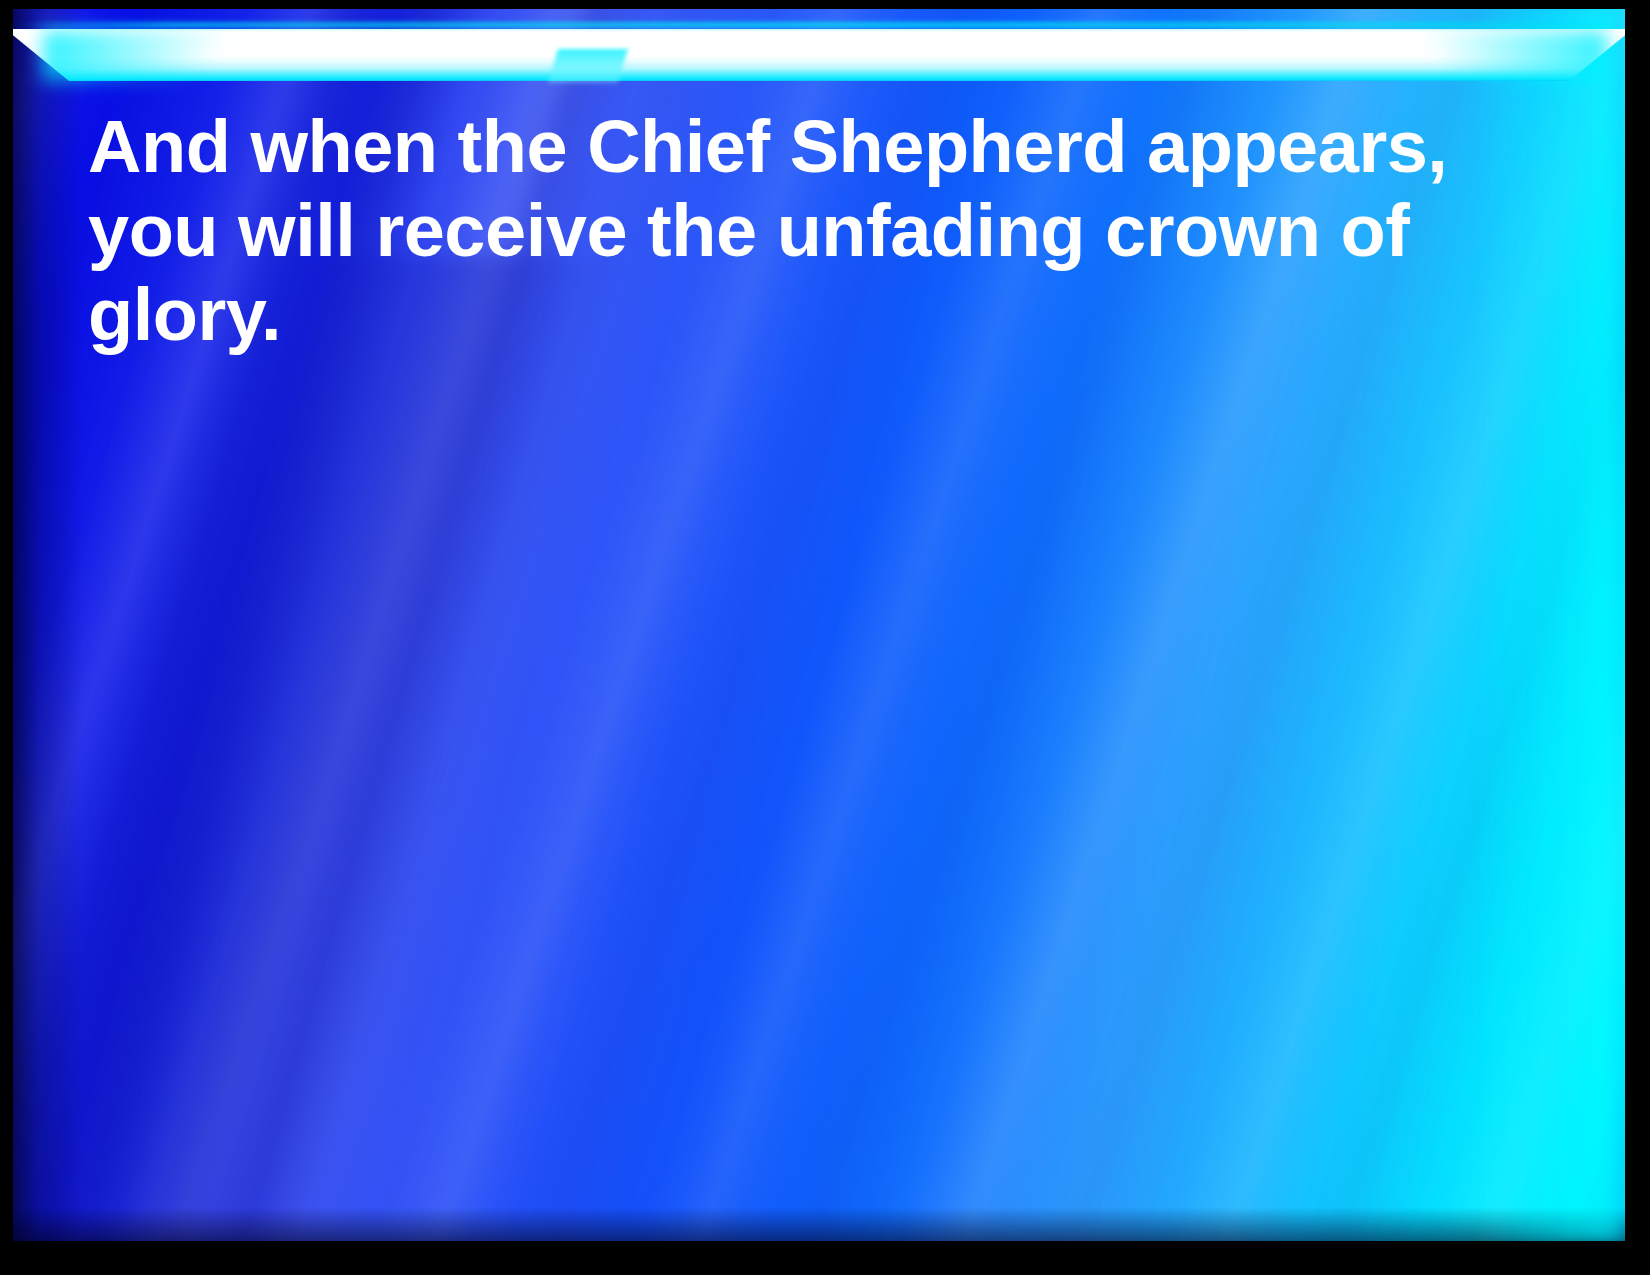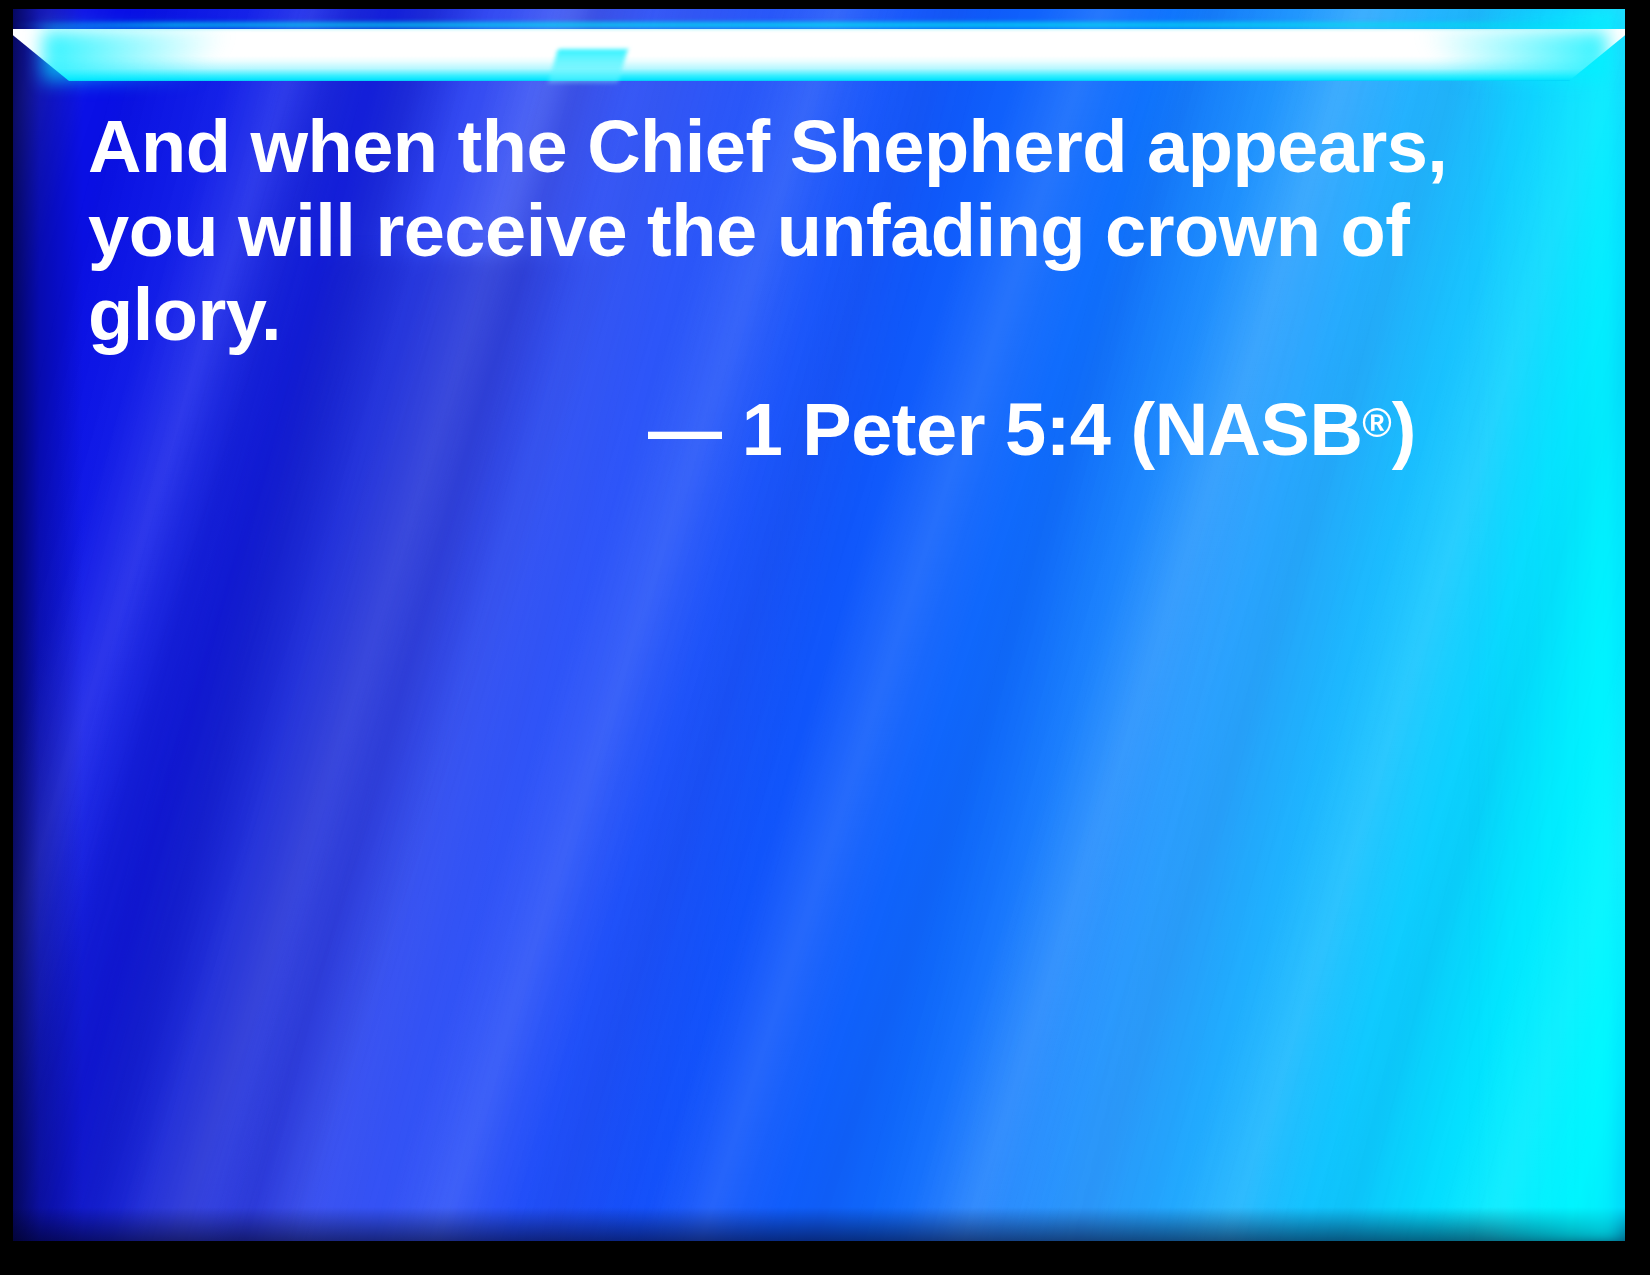--- a/index.html
+++ b/index.html
@@ -266,18 +266,17 @@
     <div class="top-bar"></div>
     <div class="top-bar-hairline"></div>
     <div class="top-bar-glowL"></div>
     <div class="top-bar-glowR"></div>
     <div class="top-bar-notch"></div>
 
     <div class="text-layer">
 
       <div id="verse-text">And when the Chief Shepherd appears, you will receive the unfading crown of glory.</div>
 
-      <div id="verse-citation"><span>— 1 Peter 5:4 (NASB</span><span class="reg">®</span><span>)</span></div>
 
     </div>
 
   </div>
 </div>
 
 </body></html>

